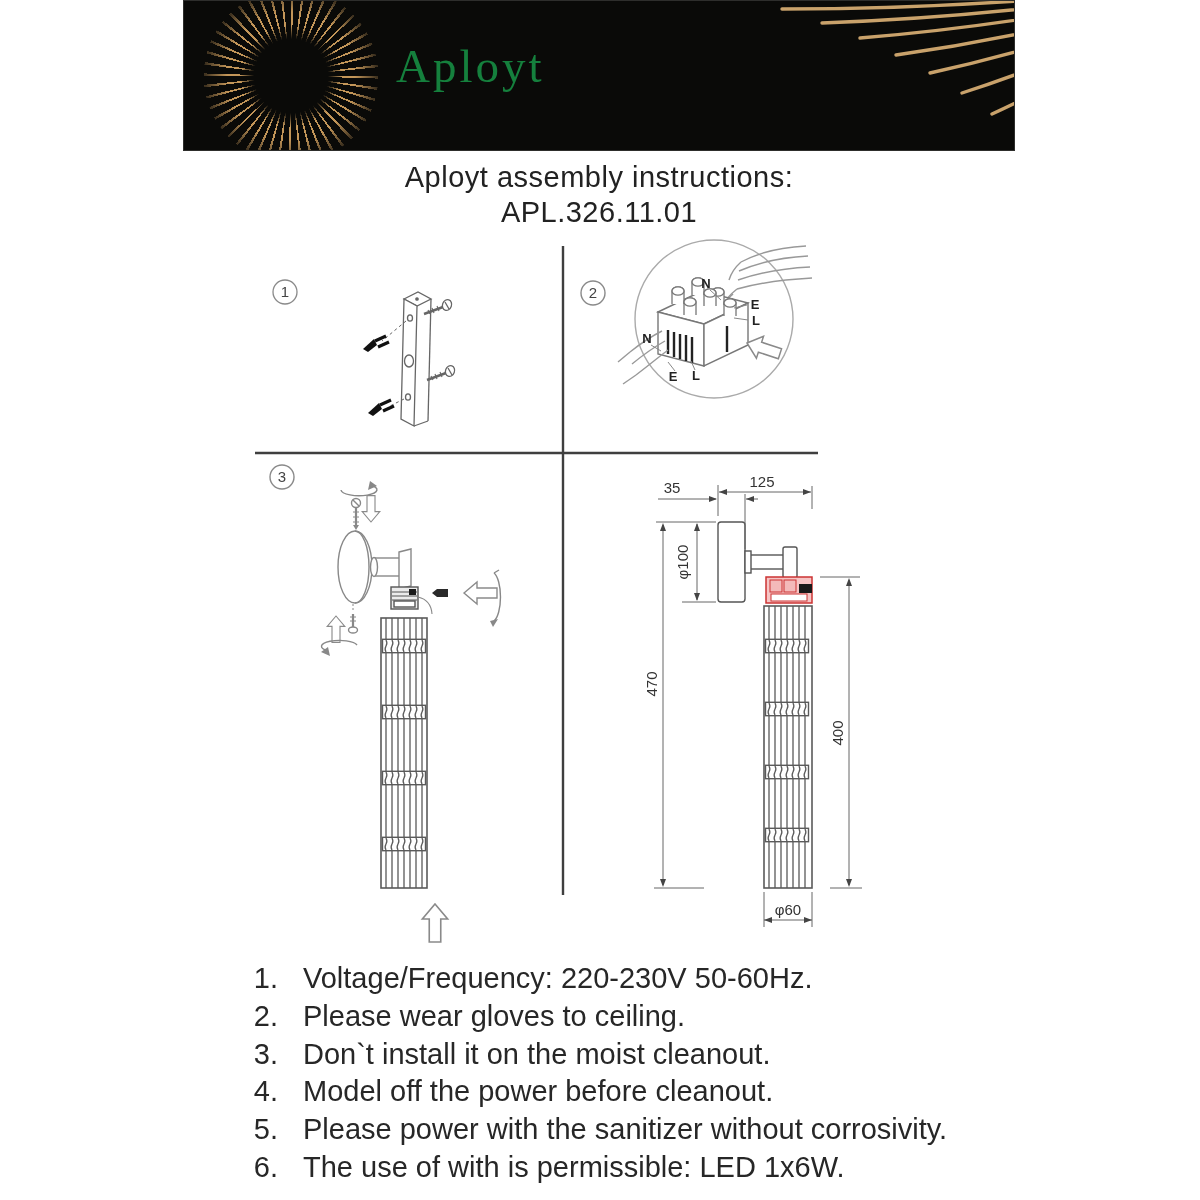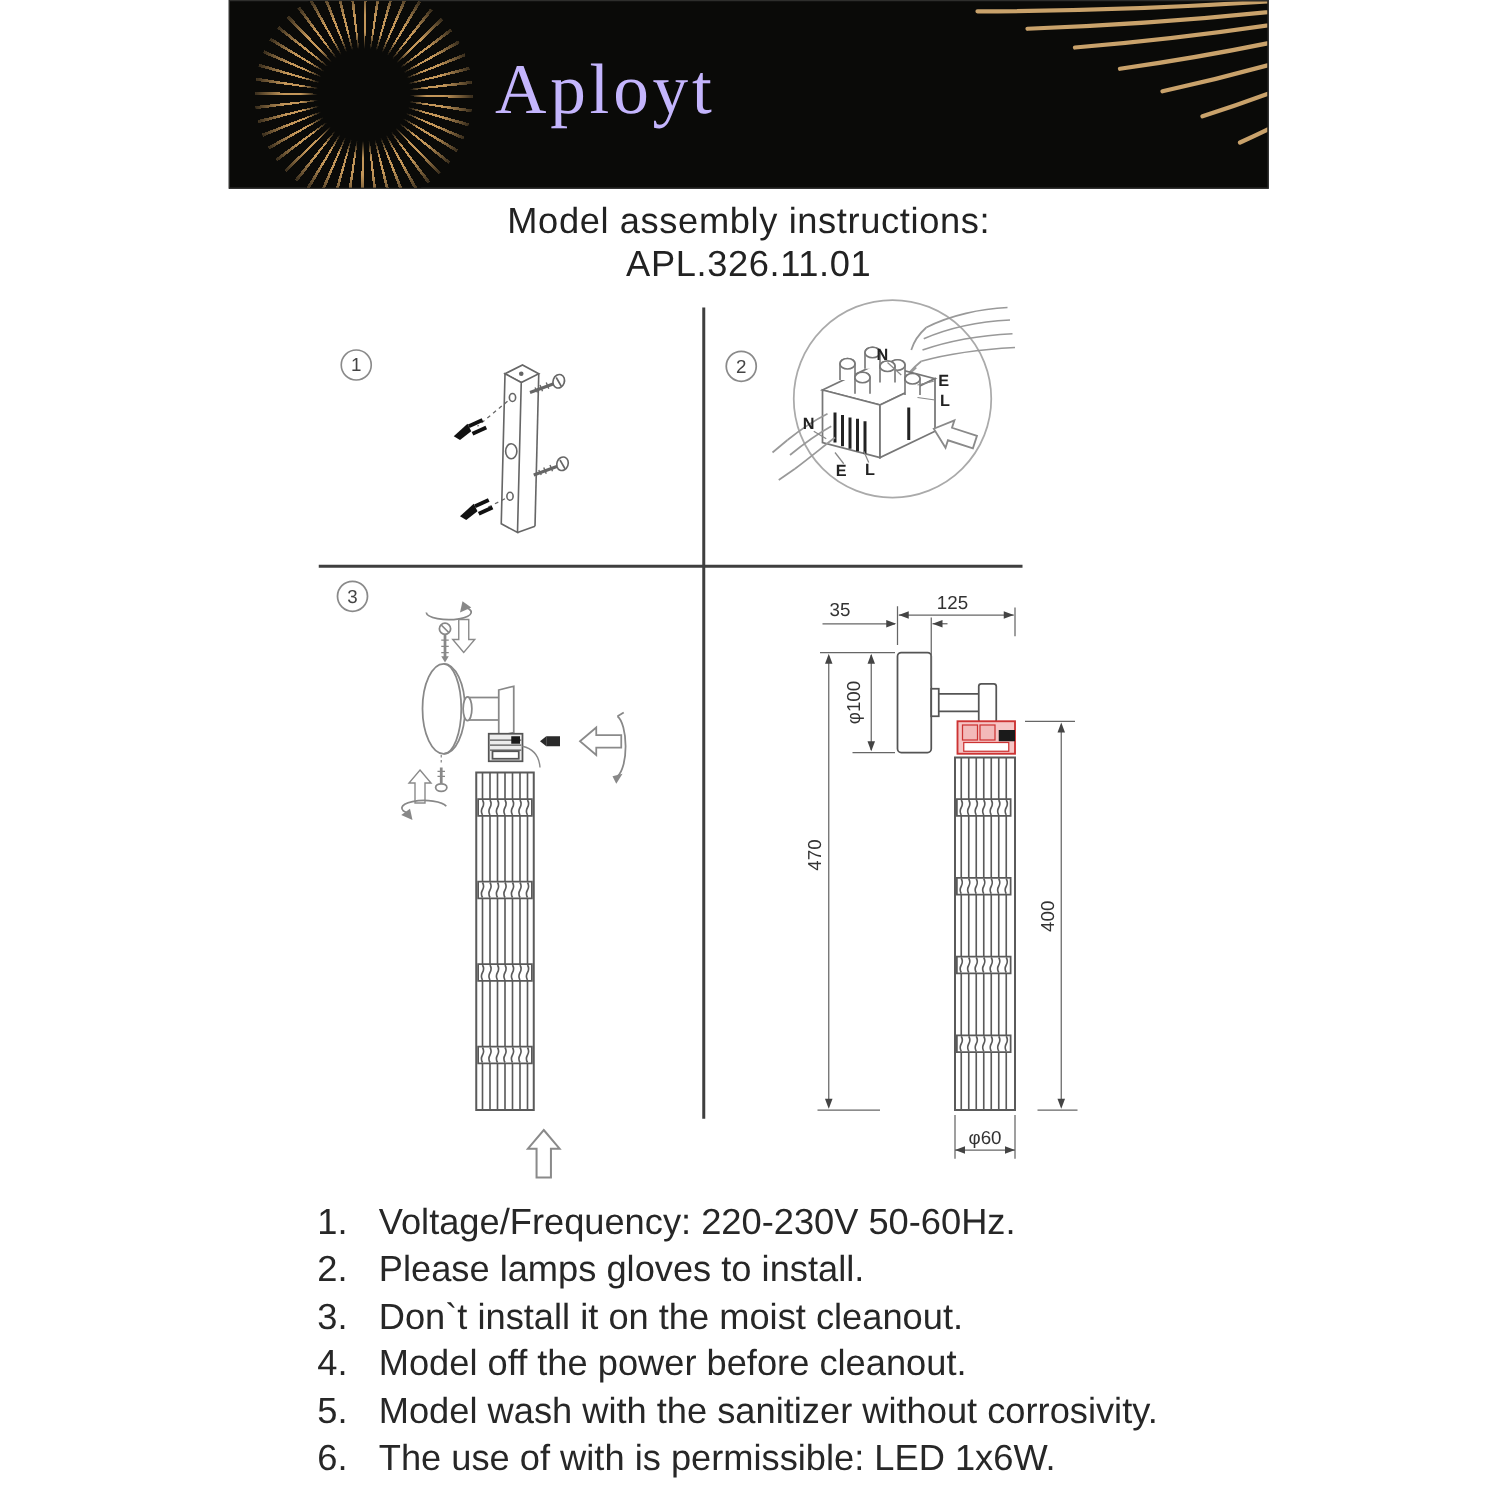--- a/index.html
+++ b/index.html
@@ -17,22 +17,22 @@
   .starburst{
     position:absolute;left:20px;top:-12px;width:174px;height:174px;border-radius:50%;
     background:repeating-conic-gradient(#c39659 0deg 1.7deg,#0a0a08 1.7deg 7.5deg);
   }
   .starburst::after{
     content:"";position:absolute;inset:0;border-radius:50%;
     background:radial-gradient(circle,#0a0a08 0% 30%,rgba(10,10,8,0) 41% 52%,rgba(10,10,8,0.55) 66%,#0a0a08 76%);
   }
   .brand{
     position:absolute;left:212px;top:38px;
-    font-family:"Liberation Serif", serif;font-size:57px;letter-spacing:3px;
-    color:#c4b5fd;font-weight:400;
+    font-family:"Liberation Serif", serif;font-size:47px;letter-spacing:3px;
+    color:#15803d;font-weight:400;
   }
   .fan{position:absolute;right:0;top:0;width:832px;height:151px;}
 
   
   .title{
     position:absolute;left:183px;top:160px;width:832px;text-align:center;
     color:#222;font-size:29px;line-height:35px;letter-spacing:0.5px;
   }
 
   
@@ -64,21 +64,21 @@
         <path d="M838 134 Q939 71 1040 -20"></path>
         <path d="M864 154 Q952 81 1040 -20"></path>
         <path d="M888 173 Q964 91 1040 -20"></path>
         <path d="M910 191 Q975 100 1040 -20"></path>
         <path d="M930 208 Q985 110 1040 -20"></path>
       </g>
     </svg>
   </header>
 
   <div class="title">
-    <div>Model assembly instructions:</div>
+    <div>Aployt assembly instructions:</div>
     <div>APL.326.11.01</div>
   </div>
 
   <svg class="diagram" width="1200" height="1200" viewBox="0 0 1200 1200">
     <defs>
 
       <g id="term">
         <path d="M-6 2V-11a6 4.2 0 0 1 12 0V2" fill="#fff" stroke="#777" stroke-width="1.3"></path>
         <ellipse cx="0" cy="-11" rx="6" ry="4.2" fill="#fff" stroke="#777" stroke-width="1.3"></ellipse>
       </g>
@@ -341,33 +341,33 @@
     </g>
   </svg>
 
   <div class="ins-list">
     <div class="ins-row">
       <span class="ins-num">1.</span>
       <span class="ins-text">Voltage/Frequency: 220-230V 50-60Hz.</span>
     </div>
     <div class="ins-row">
       <span class="ins-num">2.</span>
-      <span class="ins-text">Please lamps gloves to install.</span>
+      <span class="ins-text">Please wear gloves to ceiling.</span>
     </div>
     <div class="ins-row">
       <span class="ins-num">3.</span>
       <span class="ins-text">Don`t install it on the moist cleanout.</span>
     </div>
     <div class="ins-row">
       <span class="ins-num">4.</span>
       <span class="ins-text">Model off the power before cleanout.</span>
     </div>
     <div class="ins-row">
       <span class="ins-num">5.</span>
-      <span class="ins-text">Model wash with the sanitizer without corrosivity.</span>
+      <span class="ins-text">Please power with the sanitizer without corrosivity.</span>
     </div>
     <div class="ins-row">
       <span class="ins-num">6.</span>
       <span class="ins-text">The use of with is permissible: LED 1x6W.</span>
     </div>
   </div>
 
 </div>
 
 </body></html>

